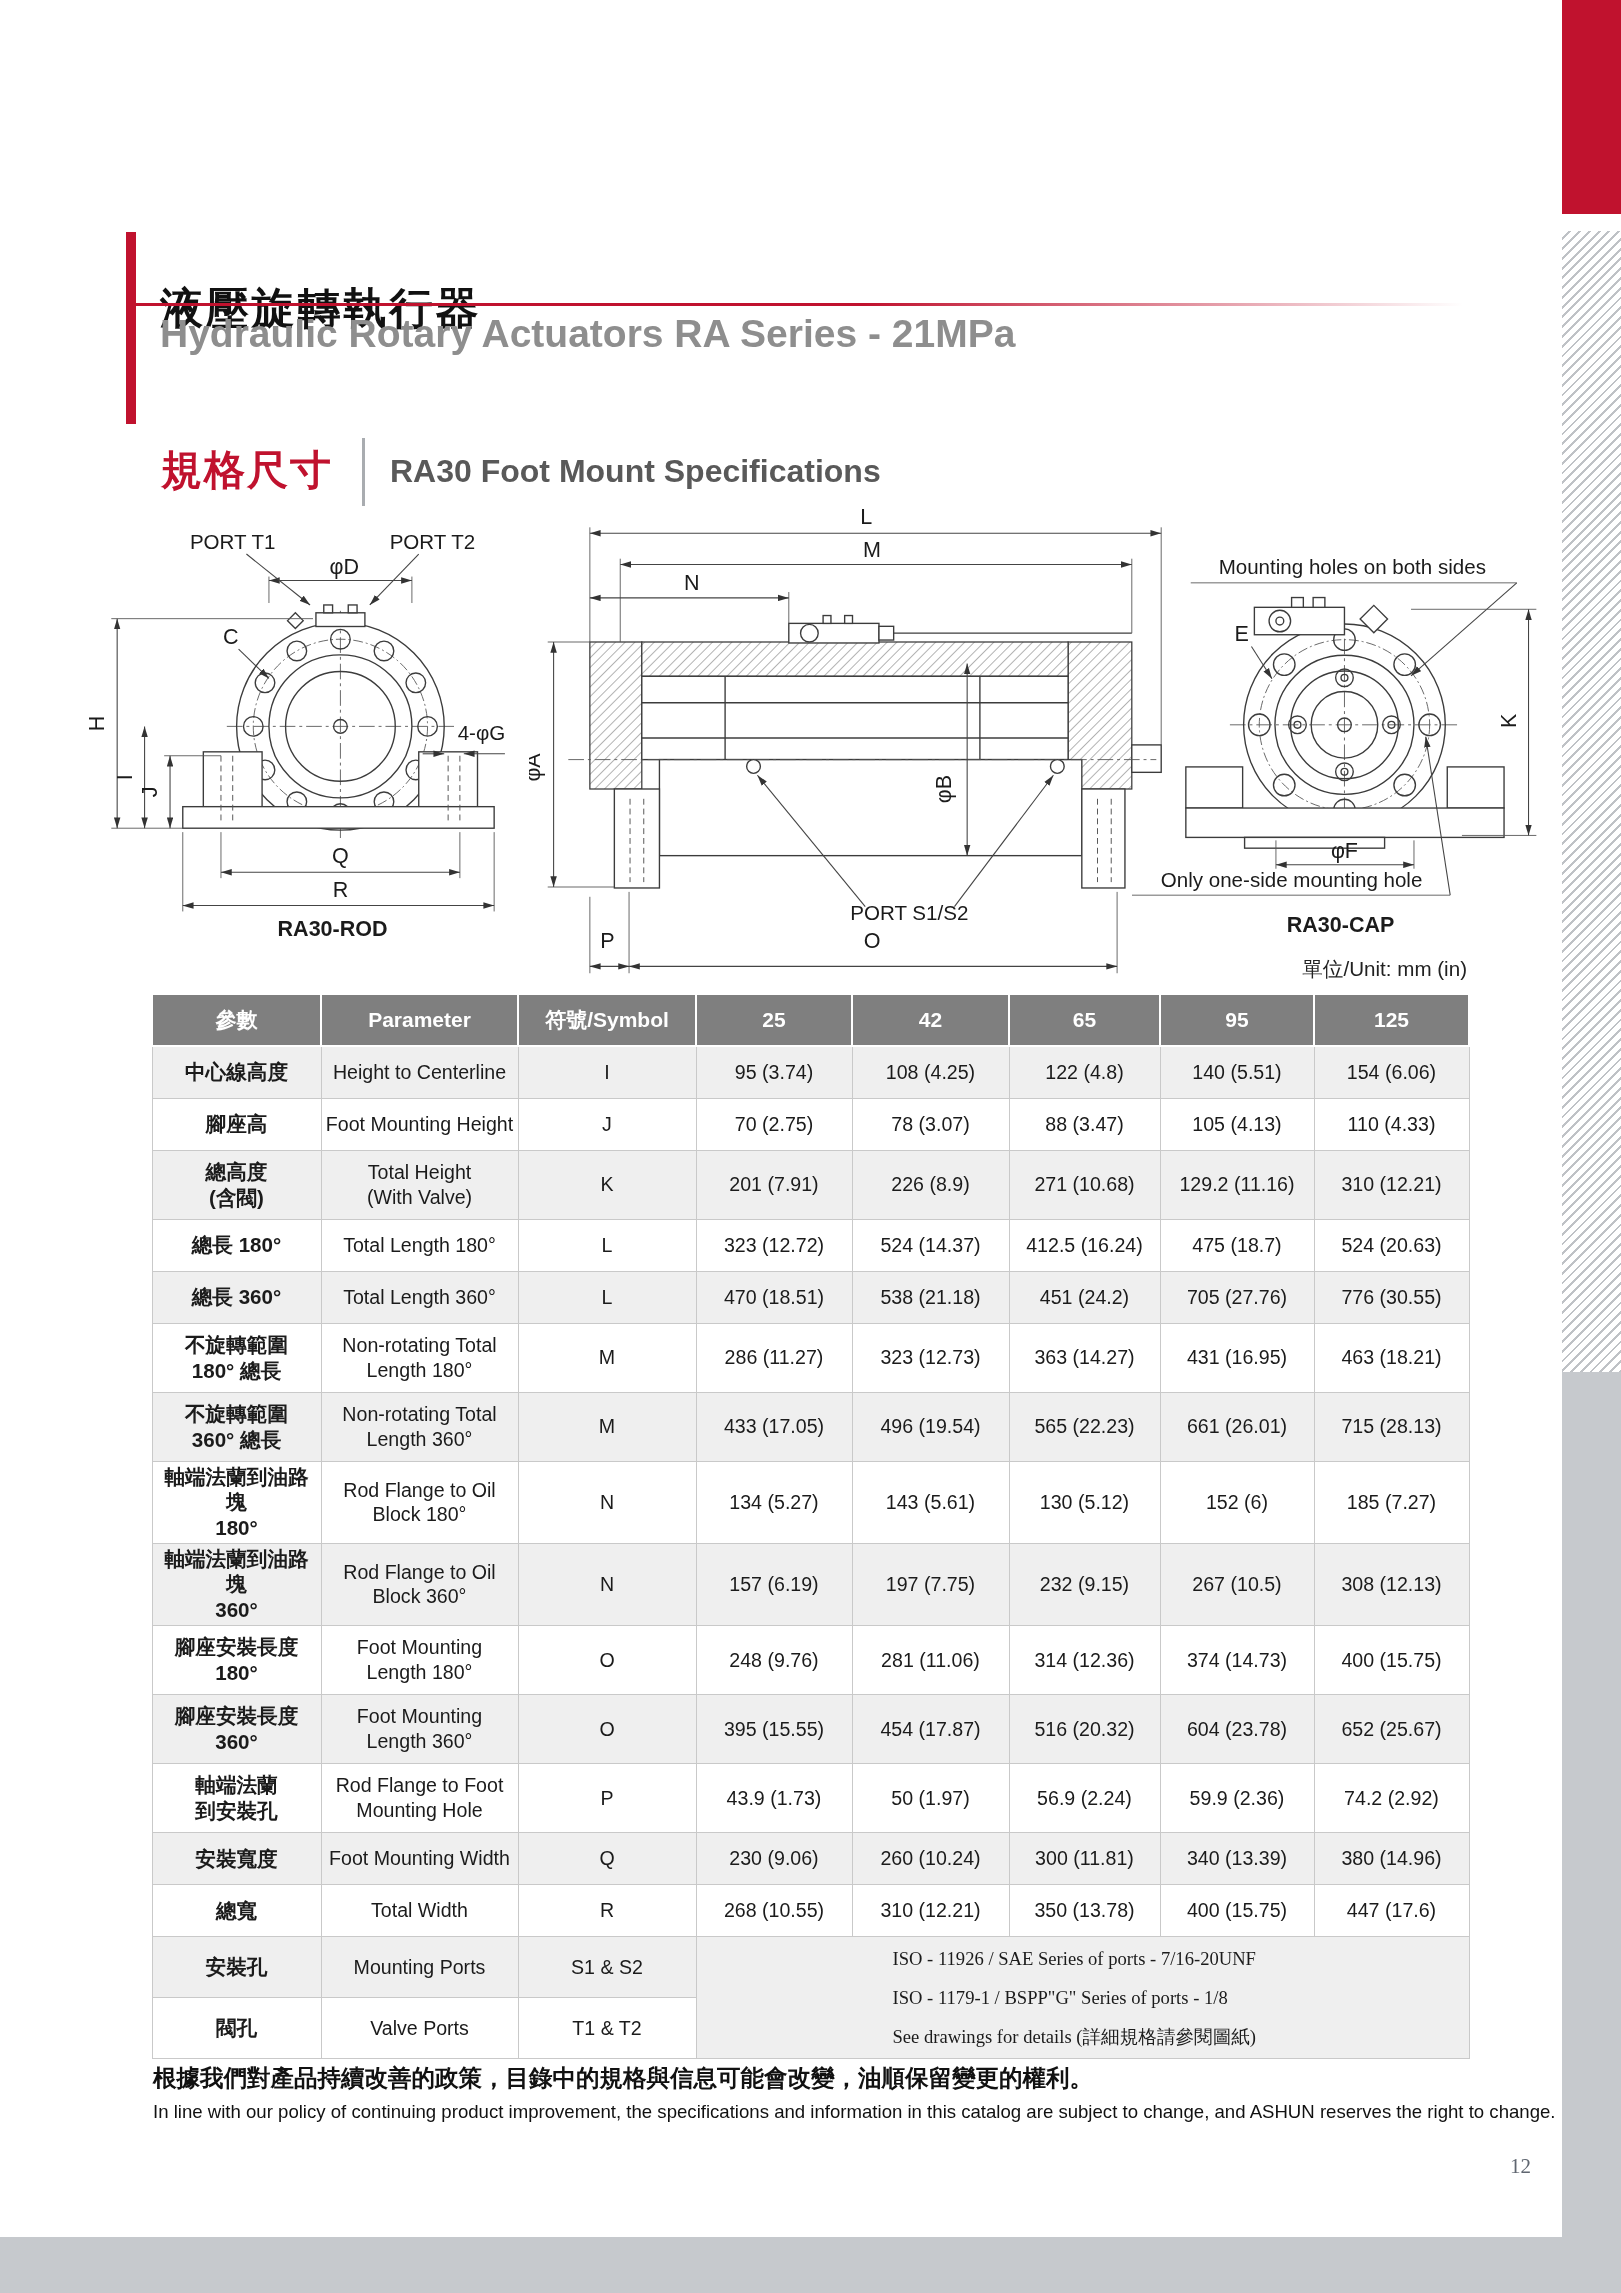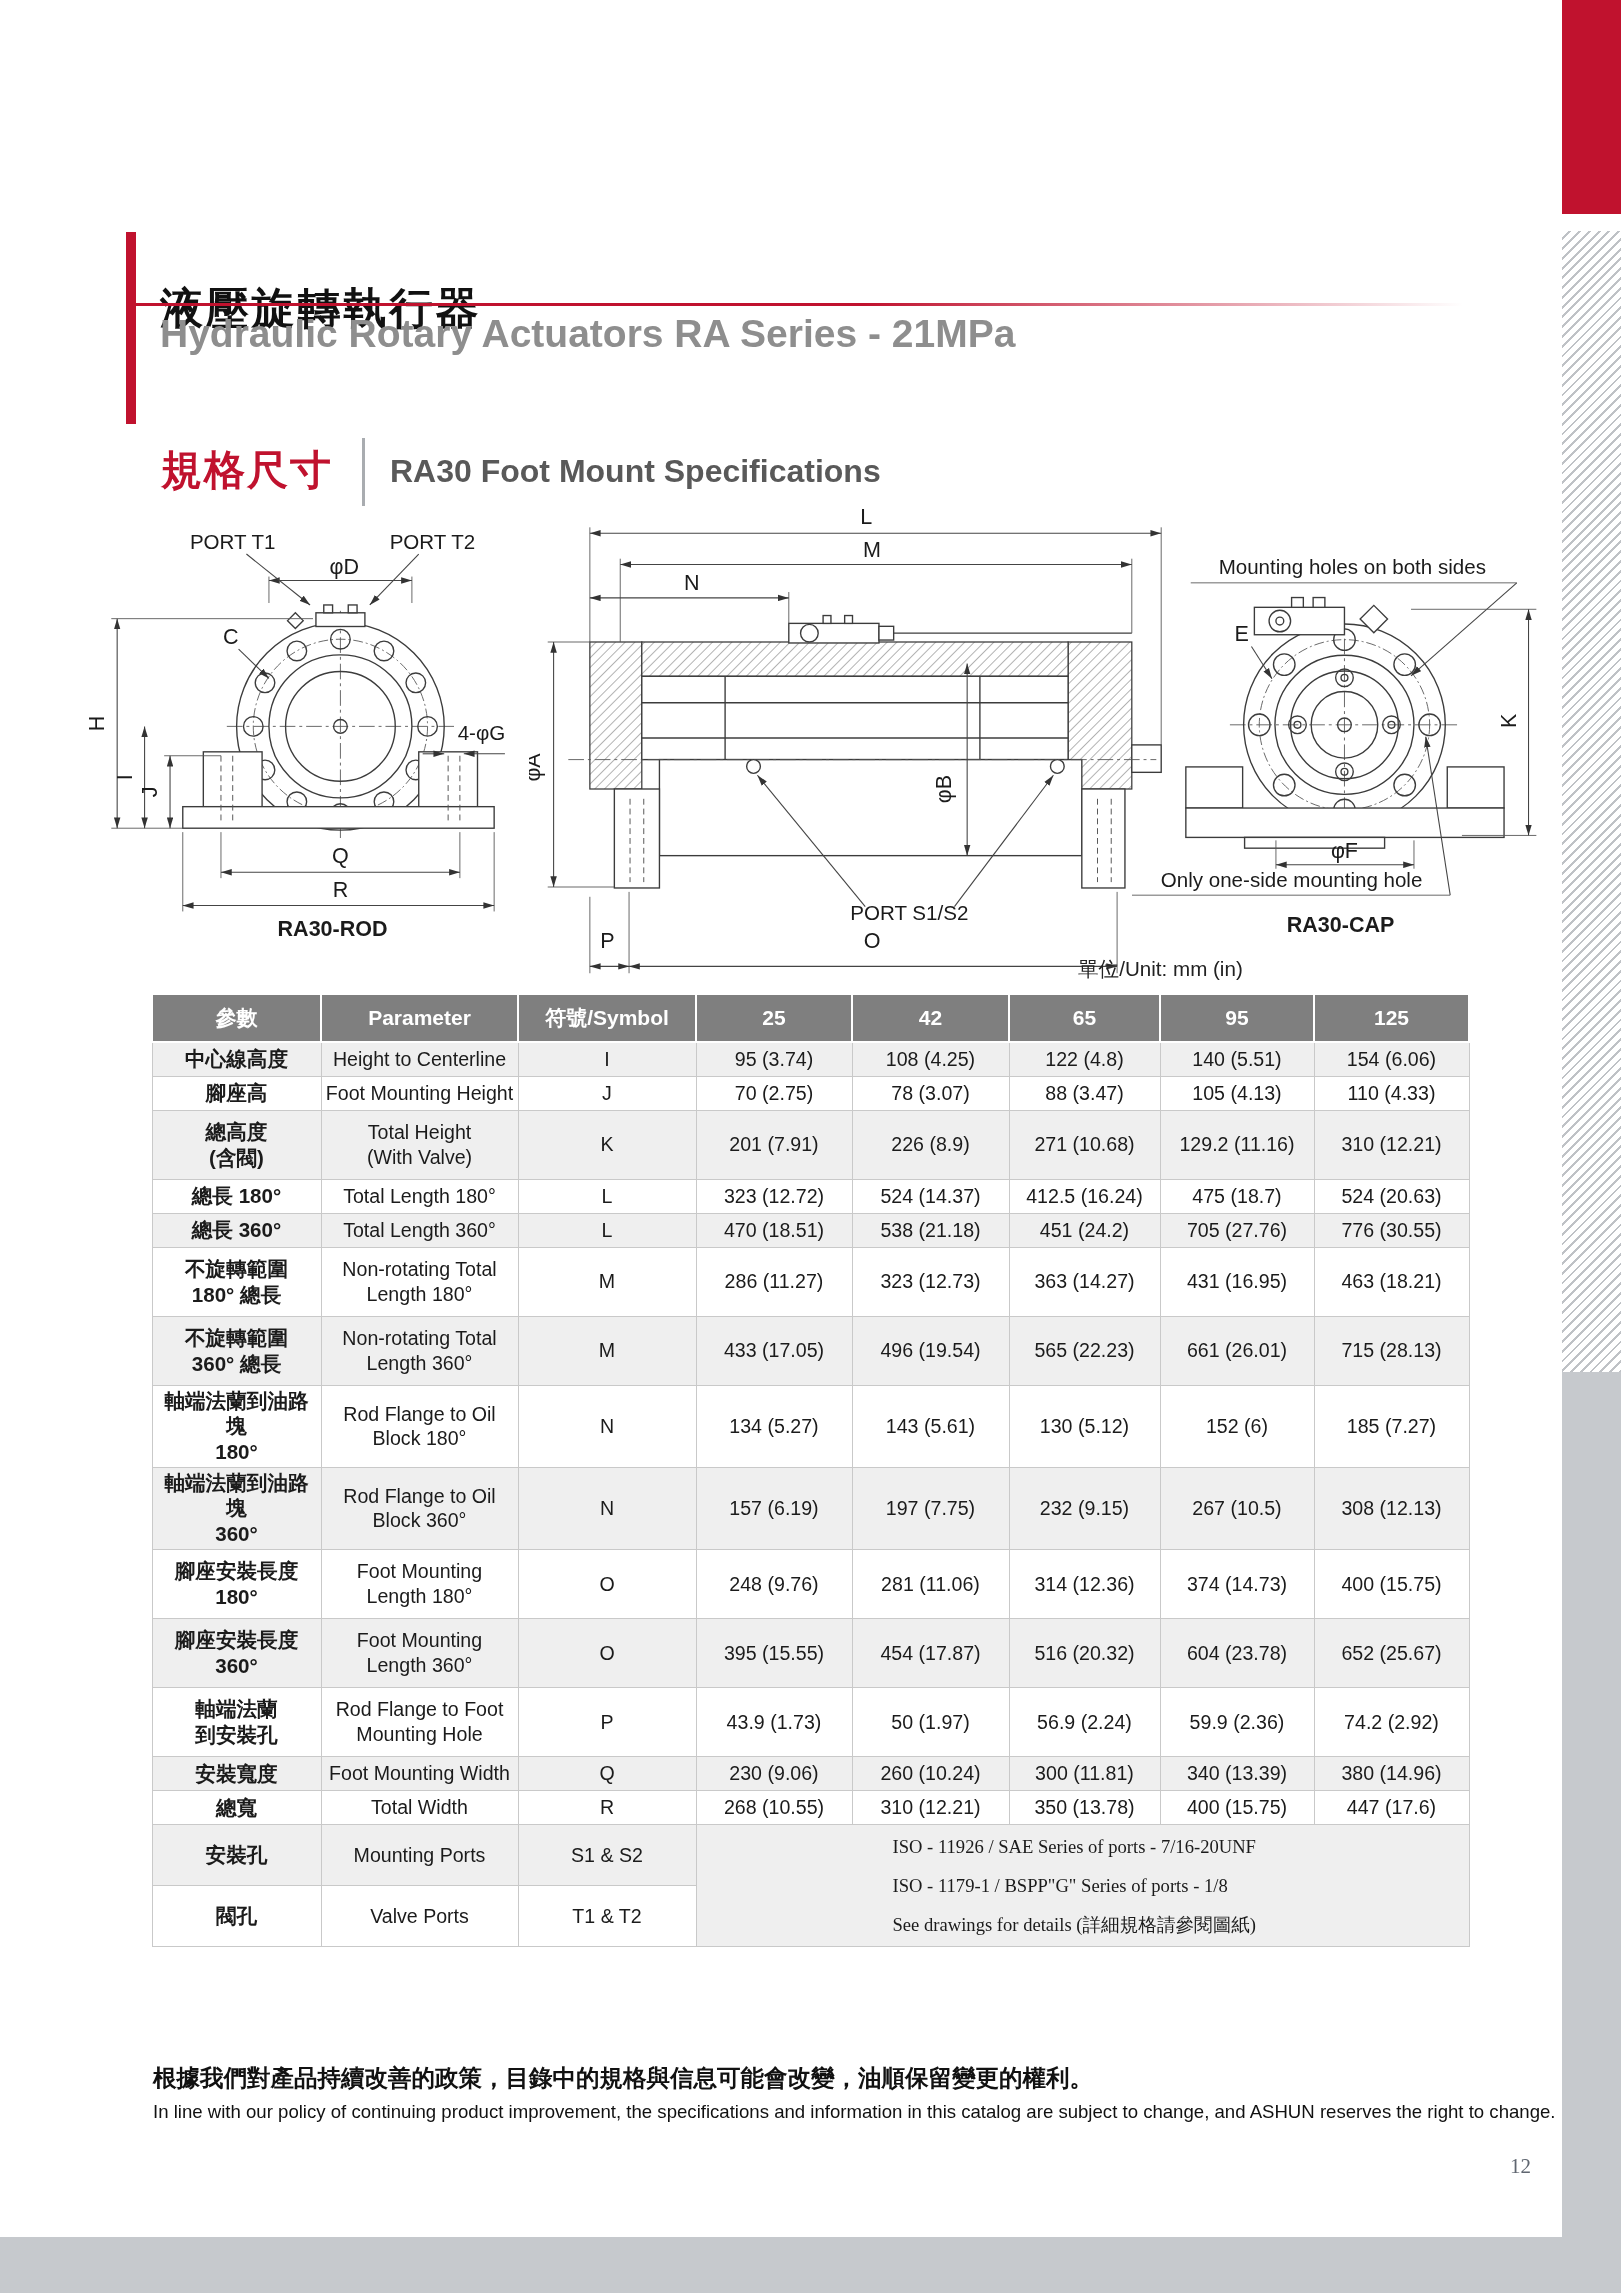--- a/index.html
+++ b/index.html
@@ -15,40 +15,40 @@
   
   .red-bar{left:126px;top:232px;width:9.8px;height:192px;background:#c0122e;}
   .title-zh{left:160px;top:240px;font-size:43px;font-weight:bold;color:#111;letter-spacing:2.9px;margin-top:40px;}
   .red-line{left:130px;top:303px;width:1333px;height:2.9px;
     background:linear-gradient(to right,#c0122e 0%,#c0122e 55%,rgba(192,18,46,0) 100%);}
   .title-en{left:160px;top:312px;font-size:39px;font-weight:bold;color:#8e8e8e;}
   
   .sec-zh{left:161px;top:443px;font-size:41px;font-weight:bold;color:#c0122e;letter-spacing:2px;}
   .sec-divider{left:362px;top:438px;width:2.9px;height:68px;background:#a9acb0;}
   .sec-en{left:390px;top:453px;font-size:32px;font-weight:bold;color:#595959;}
-  .unit-label{left:1078px;top:955px;width:389px;text-align:left;font-size:20.6px;color:#222;}
+  .unit-label{left:1078px;top:955px;width:389px;text-align:right;font-size:20.6px;color:#222;}
   
   svg text{font-family:"Liberation Sans","DejaVu Sans",sans-serif;}
   .ln{stroke:#3c3c3c;stroke-width:1.4;fill:none;}
   .lnw{stroke:#3c3c3c;stroke-width:1.4;fill:#fff;}
   .hatch{fill:url(#hatchp);stroke:#3c3c3c;stroke-width:1.3;}
   .dim{stroke:#444;stroke-width:1.1;fill:none;}
   .ext{stroke:#555;stroke-width:0.9;fill:none;}
   .cl{stroke:#555;stroke-width:0.9;stroke-dasharray:16 4 3 4;fill:none;}
   .dash{stroke:#555;stroke-width:1;stroke-dasharray:6 4;fill:none;}
   .boltc{stroke:#555;stroke-width:0.9;stroke-dasharray:10 3 2 3;fill:none;}
   .lbl{font-size:21px;fill:#1b1b1b;}
   .diml{font-size:22px;fill:#1b1b1b;}
   .capt{font-size:22px;font-weight:bold;fill:#1b1b1b;}
   
   #spec-table{position:absolute;left:151px;top:993px;width:1316px;border-collapse:collapse;table-layout:fixed;}
   #spec-table th{background:#7f7f7f;color:#fff;font-size:21px;font-weight:bold;height:46px;border:2.9px solid #fff;padding:0;}
   #spec-table td{border:1px solid #c9c9c9;text-align:center;vertical-align:middle;
     white-space:pre-line;padding:2px 3.9px;line-height:1.25;}
-  #spec-table tr{height:34px;}
+  #spec-table tr{height:52px;}
   #spec-table tr.tall{height:69px;}
   #spec-table tr.ports-row{height:61px;}
   #spec-table tr.shade td{background:#efefef;}
   .c-zh{font-weight:bold;font-size:20.6px;}
   .c-en{font-size:19.6px;}
   .c-sym{font-size:19.6px;}
   .c-val{font-size:19.6px;}
   #spec-table td.ports-cell{background:#fff;text-align:left;padding-left:196px;font-size:18.6px;line-height:2.1;font-family:Liberation Serif, serif;}
   
   .footer-zh{left:153px;top:2062px;font-size:23.5px;font-weight:bold;color:#111;}

